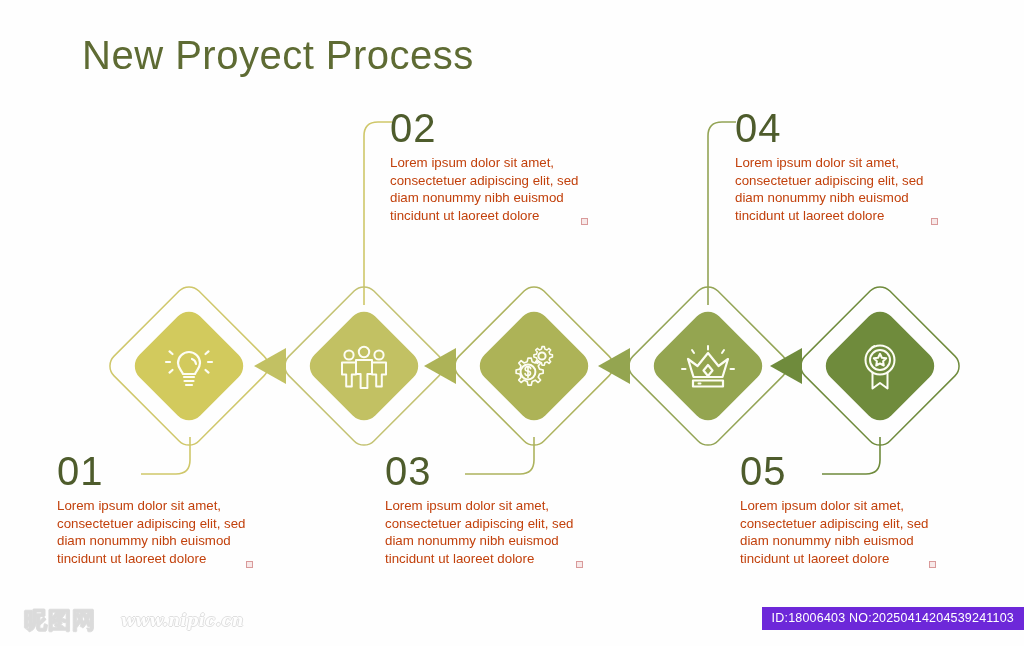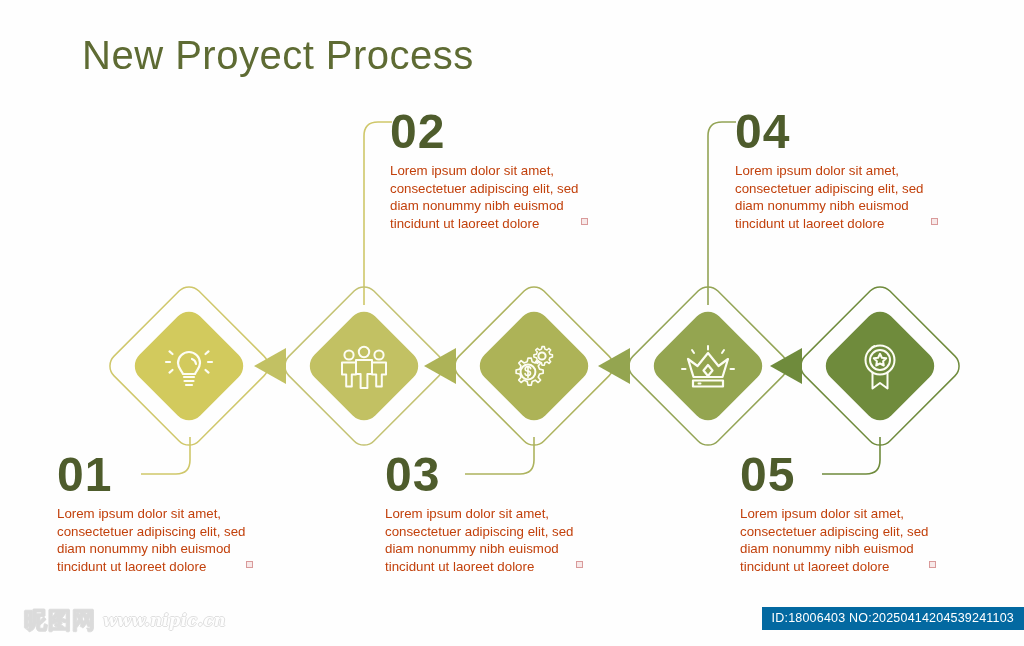--- a/index.html
+++ b/index.html
@@ -45,22 +45,22 @@
     height: 646px;
     pointer-events: none;
   }
 
   
   .step-block {
     position: absolute;
     width: 215px;
   }
   .step-num {
-    font-size: 48px;
-    font-weight: 700;
+    font-size: 40px;
+    font-weight: 400;
     color: #4e5c2c;
     line-height: 1;
     letter-spacing: 1px;
     font-family: "Liberation Sans", sans-serif;
   }
   .step-body {
     margin-top: 6px;
     font-size: 13.3px;
     line-height: 17.6px;
     color: #c2410c;
@@ -85,21 +85,21 @@
   .blk-03 { left: 385px; top: 451px; }
   .blk-05 { left: 740px; top: 451px; }
 
   
   .watermark {
     position: absolute;
     left: 24px;
     bottom: 10px;
     display: flex;
     align-items: center;
-    gap: 7px;
+    gap: 25px;
     opacity: 0.9;
   }
   .wm-cn {
     font-size: 23px;
     font-weight: 700;
     color: #ffffff;
     -webkit-text-stroke: 1px #d8d8d8;
     text-shadow:
       -1px 0 #dcdcdc, 1px 0 #dcdcdc, 0 -1px #dcdcdc, 0 1px #dcdcdc;
     letter-spacing: 1px;
@@ -112,21 +112,21 @@
     color: #ffffff;
     text-shadow:
       -1px 0 #dcdcdc, 1px 0 #dcdcdc, 0 -1px #dcdcdc, 0 1px #dcdcdc;
     font-family: "DejaVu Serif", serif;
     letter-spacing: 0.5px;
   }
   .id-badge {
     position: absolute;
     right: 0px;
     bottom: 16px;
-    background: #0369a1;
+    background: #6d28d9;
     color: #ffffff;
     font-size: 12.5px;
     padding: 4px 10px 5px 10px;
     letter-spacing: 0.2px;
     font-family: "Liberation Sans", sans-serif;
     white-space: nowrap;
   }
 </style>
 </head>
 <body>

